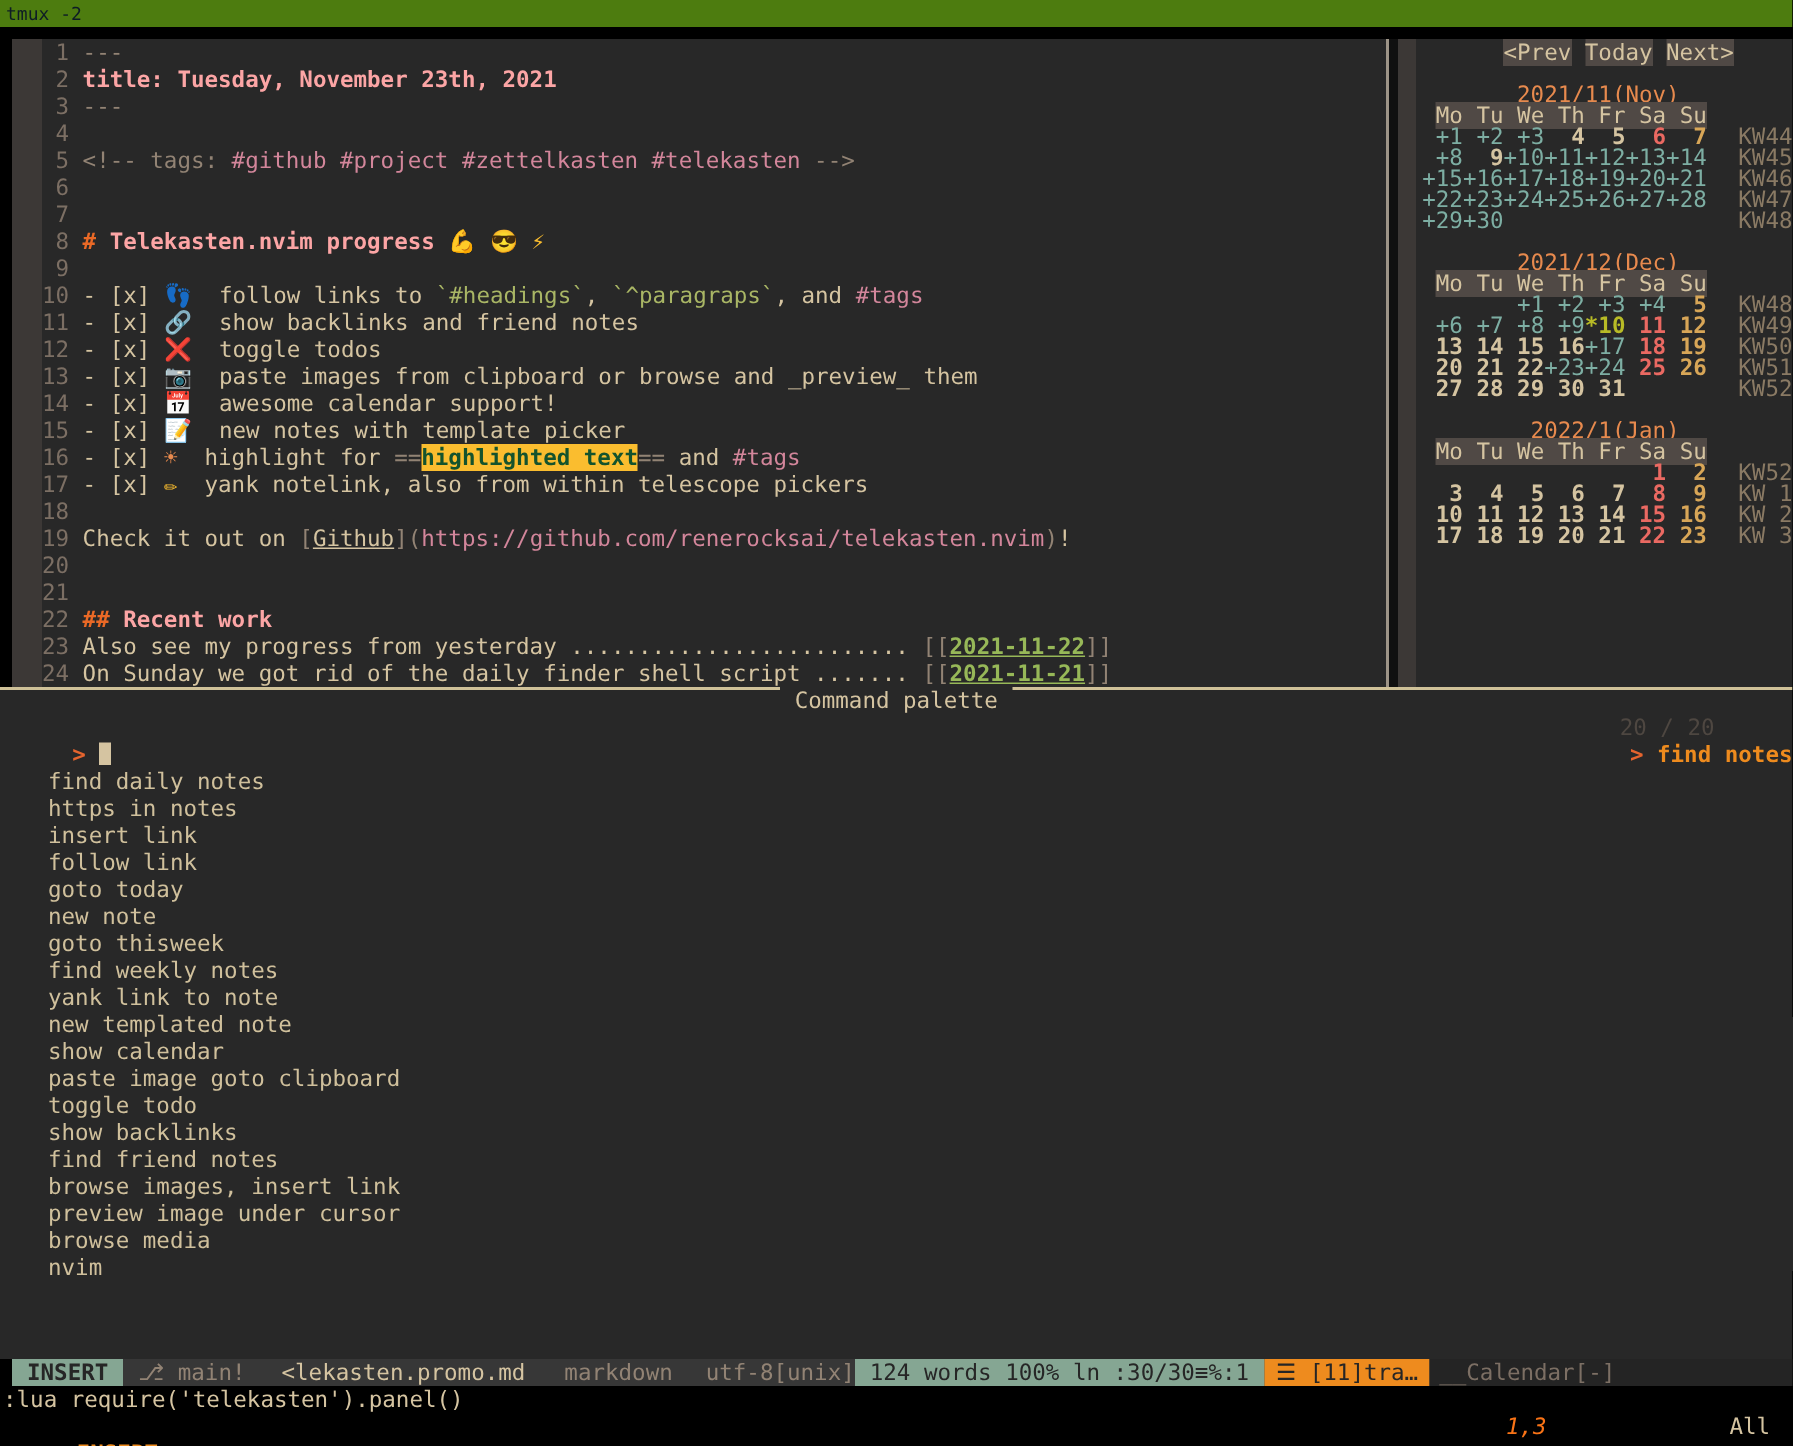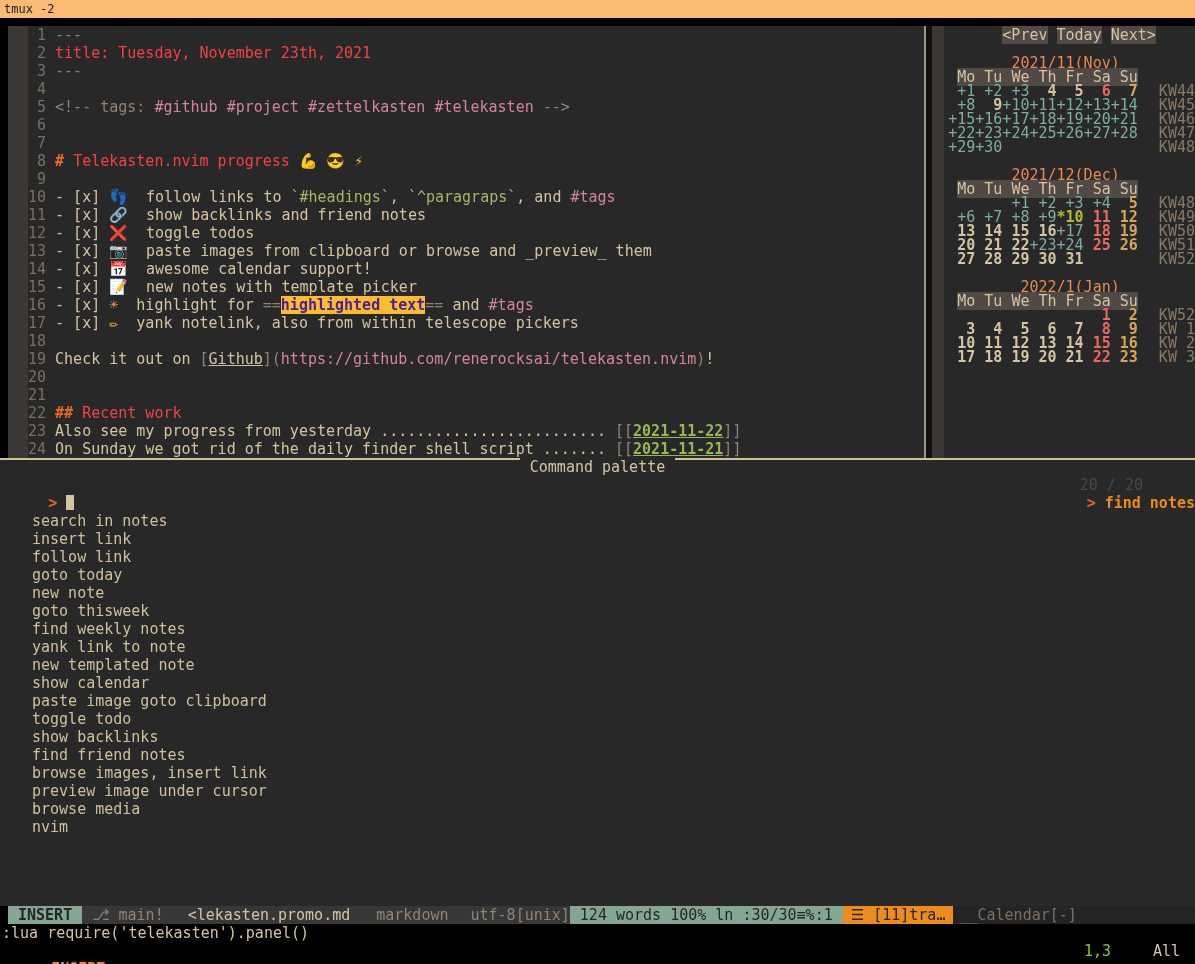--- a/index.html
+++ b/index.html
@@ -1,20 +1,20 @@
 <!DOCTYPE html>
 <html><head>
 <meta charset="utf-8">
 <style>
   html,body{margin:0;padding:0;background:#000;}
   body{width:1195px;height:964px;position:relative;overflow:hidden;
        font-family:"DejaVu Sans Mono",monospace;font-size:15px;line-height:18px;}
 
   
-  #tmuxbar{position:absolute;top:0;left:0;right:0;height:18px;background:#fdba74;
+  #tmuxbar{position:absolute;top:0;left:0;right:0;height:18px;background:#4d7c0f;
            color:#0e1c26;font-size:12px;line-height:18px;padding-left:4px;}
 
   
   #main{position:absolute;top:26px;left:8px;right:0;height:432px;display:flex;background:#282828;}
   #editor{width:920px;display:flex;}
   #signcol{width:20px;background:#3c3836;}
   #lines{flex:1;}
   .ed-row{height:18px;white-space:pre;color:#d5c4a1;}
   .lnum{display:inline-block;width:2ch;text-align:right;color:#7c6f64;margin-right:1ch;}
   #vsep{width:2px;background:#9d9487;}
@@ -29,27 +29,27 @@
   .c-hdr{background:#504945;color:#d5c4a1;}
   .c-d{color:#d5c4a1;font-weight:bold;}
   .c-l{color:#7daea3;}
   .c-sa{color:#ea6962;font-weight:bold;}
   .c-su{color:#d8a657;font-weight:bold;}
   .c-t{color:#b8bb26;font-weight:bold;}
   .c-kw{color:#8a7a64;padding-left:12px;}
 
   
   .s-fg{color:#d5c4a1;} .s-cm{color:#928374;}
-  .s-ti{color:#ef4444;font-weight:normal;}
+  .s-ti{color:#fca5a5;font-weight:bold;}
   .s-tag{color:#d3869b;}
   .s-hd{color:#ea6926;font-weight:bold;}
   .s-code{color:#a9b665;} .s-url{color:#d3869b;}
   .s-lk{color:#d5c4a1;text-decoration:underline;}
   .s-date{color:#97b858;font-weight:bold;text-decoration:underline;}
-  .s-hl{background:#fabd2f;color:#4c1d95;font-weight:bold;}
+  .s-hl{background:#fabd2f;color:#14532d;font-weight:bold;}
   .s-eq{color:#928374;}
   .s-em{color:#d5c4a1;} .s-em-y{color:#fabd2f;} .s-em-b{color:#5b9bd5;}
   .s-em-g{color:#928374;} .s-em-r{color:#ea6962;} .s-em-o{color:#e78a4e;}
 
   
   #palette{position:absolute;top:458px;left:0;right:0;height:448px;background:#282828;}
   .sep-row{height:18px;display:flex;align-items:flex-start;color:#d5c4a1;}
   .sep-line{flex:1;height:2px;background:#cfc198;}
   .sep-label{padding:0 10px;}
   .prompt-row{position:relative;height:18px;padding-left:12px;white-space:pre;}
@@ -69,21 +69,21 @@
   .sl-ft{margin-left:26px;}
   .sl-enc{margin-left:22px;}
   .sl-stats{background:#85a693;color:#262626;padding:0 10px;}
   .sl-tab{background:#ee8b1e;color:#262626;padding:0 8px;}
   .sl-right{width:265px;background:#242424;color:#7c6f64;padding-left:6px;}
 
   
   #cmdline{position:absolute;top:924px;left:0;right:0;height:18px;color:#d5c4a1;padding-left:2px;white-space:pre;}
   #modeline{position:absolute;top:942px;left:0;right:0;height:18px;white-space:pre;}
   .mode-text{color:#ee8b1e;font-weight:bold;padding-left:6px;}
-  .pos{position:absolute;left:1084px;top:0;color:#84cc16;}
+  .pos{position:absolute;left:1004px;top:0;color:#f97316;font-style:italic;}
   .scroll{position:absolute;left:1153px;top:0;color:#d5c4a1;}
 </style>
 </head>
 <body>
 
 <div id="tmuxbar">
   <span>tmux -2</span>
 </div>
 
 <div id="main">
@@ -154,21 +154,22 @@
     <div class="sep-line"></div>
     <div class="sep-label">Command palette</div>
     <div class="sep-line"></div>
   </div>
   <div class="prompt-row">
     <span class="prompt-char">&gt;</span><span class="cursor"></span>
     <span class="counter">20 / 20</span>
   </div>
   <div id="p-items">
       <div class="p-item p-sel"><span class="p-caret">&gt;</span>find notes</div>
-      <div class="p-item">search in notes</div>
+      <div class="p-item">find daily notes</div>
+      <div class="p-item">https in notes</div>
       <div class="p-item">insert link</div>
       <div class="p-item">follow link</div>
       <div class="p-item">goto today</div>
       <div class="p-item">new note</div>
       <div class="p-item">goto thisweek</div>
       <div class="p-item">find weekly notes</div>
       <div class="p-item">yank link to note</div>
       <div class="p-item">new templated note</div>
       <div class="p-item">show calendar</div>
       <div class="p-item">paste image goto clipboard</div>

